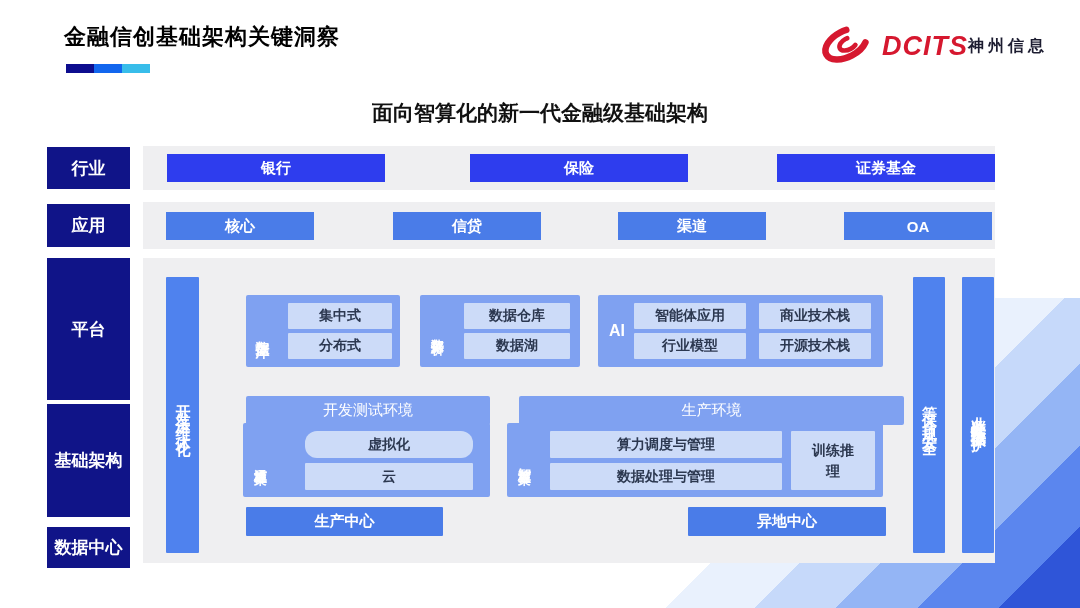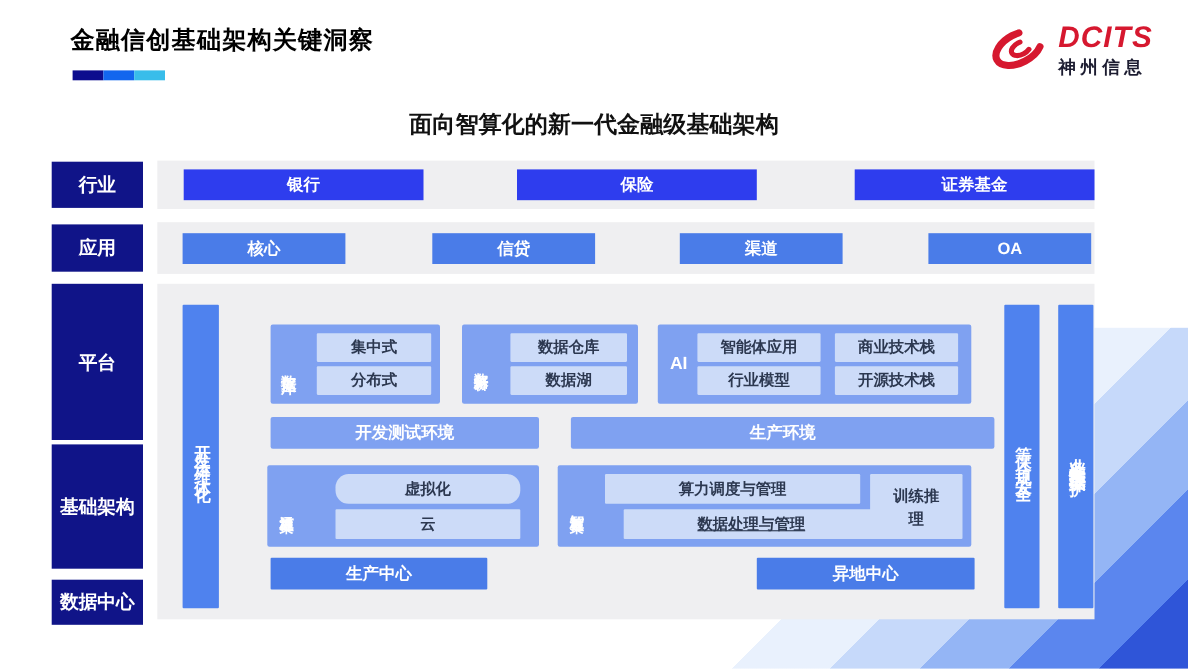--- a/index.html
+++ b/index.html
@@ -14,21 +14,21 @@
 
   
   .title {
     position: absolute; left: 64px; top: 22px;
     font-size: 22px; font-weight: bold; color: #000000; letter-spacing: 1px;
   }
   .underline { position: absolute; left: 66px; top: 64px; display: flex; }
   .underline span { width: 28px; height: 9px; display: block; }
 
   .logo { position: absolute; right: 32px; top: 18px; display: flex; align-items: center; gap: 8px; }
-  .logo-text { display: flex; flex-direction: column; align-items: flex-start; }
+  .logo-text { display: flex; flex-direction: row; align-items: flex-start; }
   .logo-brand { font-size: 27px; font-weight: bold; font-style: italic; color: #d6182f; letter-spacing: 1px; line-height: 1; }
   .logo-company { font-size: 16px; font-weight: bold; color: #1c1c30; letter-spacing: 4px; margin-top: 3px; }
 
   .subtitle {
     position: absolute; left: 0; top: 99px; width: 100%;
     text-align: center; font-size: 21px; font-weight: bold; color: #111111;
   }
 
   
   .layer-label {
@@ -71,22 +71,22 @@
     color: #ffffff; font-weight: bold; font-size: 14px;
     writing-mode: vertical-rl; text-orientation: upright; letter-spacing: 1px;
   }
   .inner-box {
     position: absolute; background: #ccdbf8; border-radius: 1px;
     color: #2c3850; font-weight: 600; font-size: 14px;
     display: flex; align-items: center; justify-content: center;
   }
 
   .env-bar {
-    position: absolute; top: 121px; height: 29px; background: #7fa1f1;
-    color: #ffffff; font-weight: bold; font-size: 15px;
+    position: absolute; top: 138px; height: 29px; background: #7fa1f1;
+    color: #ffffff; font-weight: normal; font-size: 15px;
     display: flex; align-items: center; justify-content: center; border-radius: 2px;
   }
   .dc-box {
     position: absolute; top: 249px; height: 29px; background: #4a7ce8;
     color: #ffffff; font-weight: bold; font-size: 15px;
     display: flex; align-items: center; justify-content: center; border-radius: 1px;
   }
 
   
   .corner-stripes {
@@ -177,21 +177,21 @@
 
     <div class="container-blue" style="left:100px;top:165px;width:247px;height:74px;">
       <div class="vlabel" style="left:8px;font-size:13px;">通算框架</div>
       <div class="inner-box" style="left:62px;top:8px;width:168px;height:27px;border-radius:12px;">虚拟化</div>
       <div class="inner-box" style="left:62px;top:40px;width:168px;height:27px;">云</div>
     </div>
 
     <div class="container-blue" style="left:364px;top:165px;width:376px;height:74px;">
       <div class="vlabel" style="left:8px;font-size:13px;">智算框架</div>
       <div class="inner-box" style="left:43px;top:8px;width:232px;height:27px;">算力调度与管理</div>
-      <div class="inner-box" style="left:60px;top:40px;width:232px;height:27px;text-decoration:underline;">数据处理与管理</div>
+      <div class="inner-box" style="left:43px;top:40px;width:232px;height:27px;">数据处理与管理</div>
       <div class="inner-box" style="left:284px;top:8px;width:84px;height:59px;text-align:center;padding:0 18px;word-break:break-all;line-height:1.5;">训练推理</div>
     </div>
 
     <div class="dc-box" style="left:103px;width:197px;">生产中心</div>
     <div class="dc-box" style="left:545px;width:198px;">异地中心</div>
 
     <div class="vbar" style="left:770px;width:32px;letter-spacing:7px;">等保合规安全</div>
     <div class="vbar" style="left:819px;width:32px;letter-spacing:2px;">业务连续性及数据保护</div>
   </div>
 

